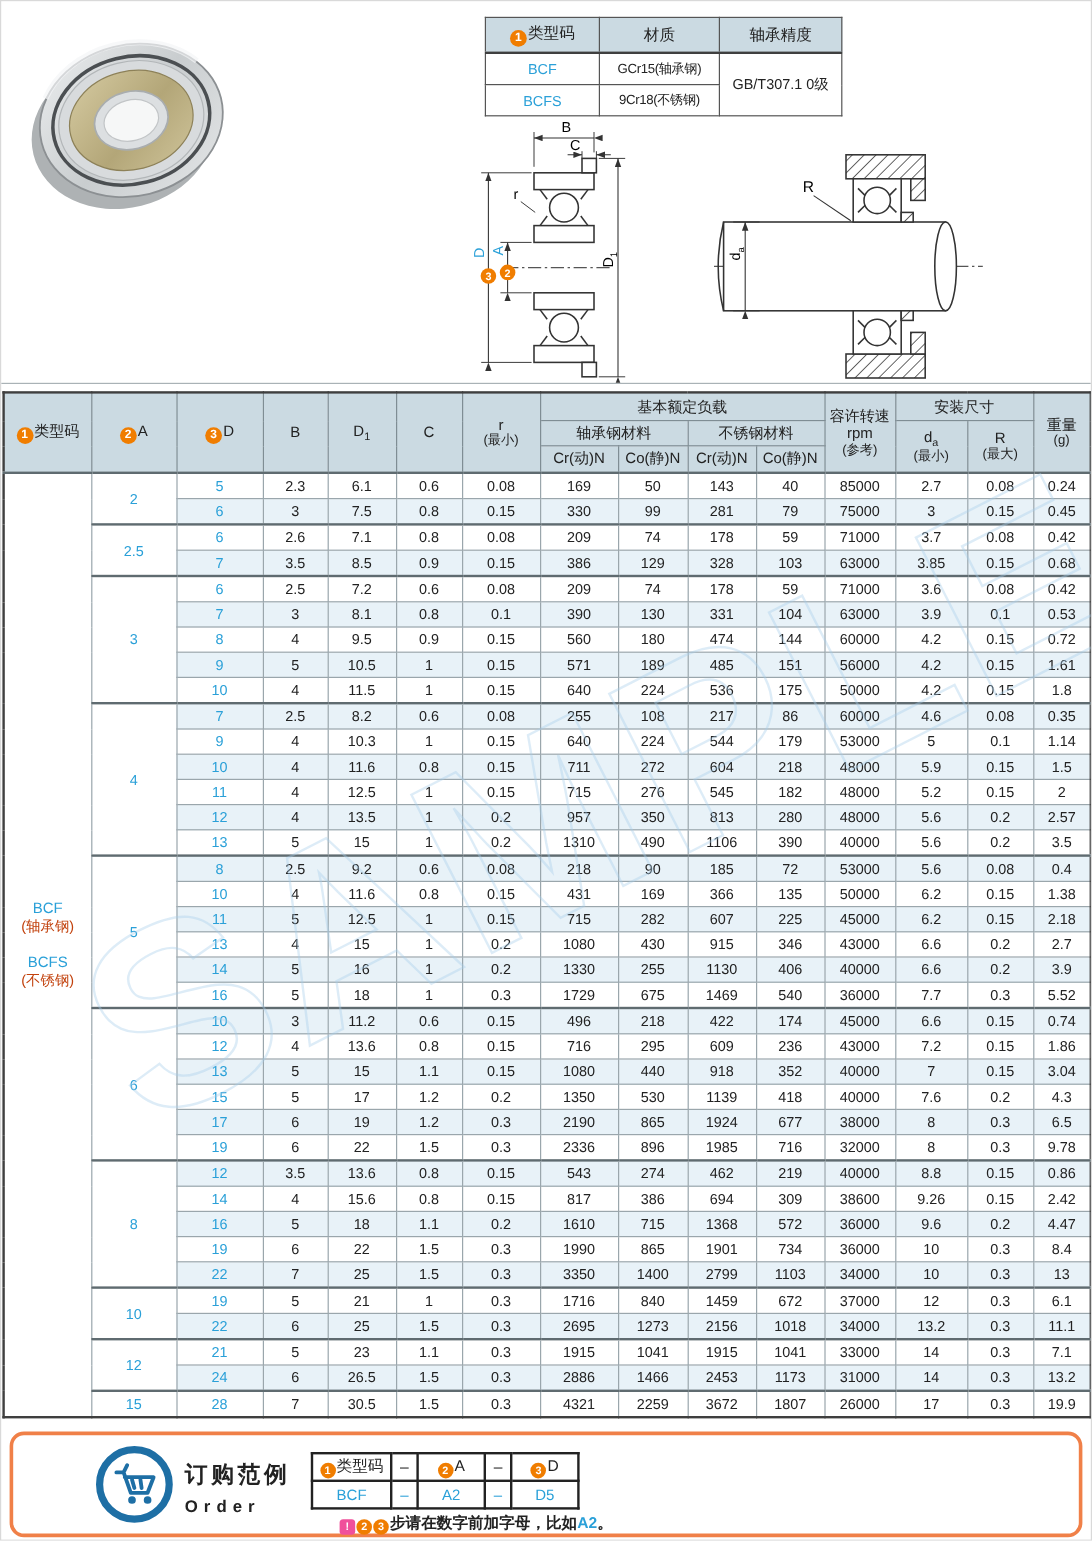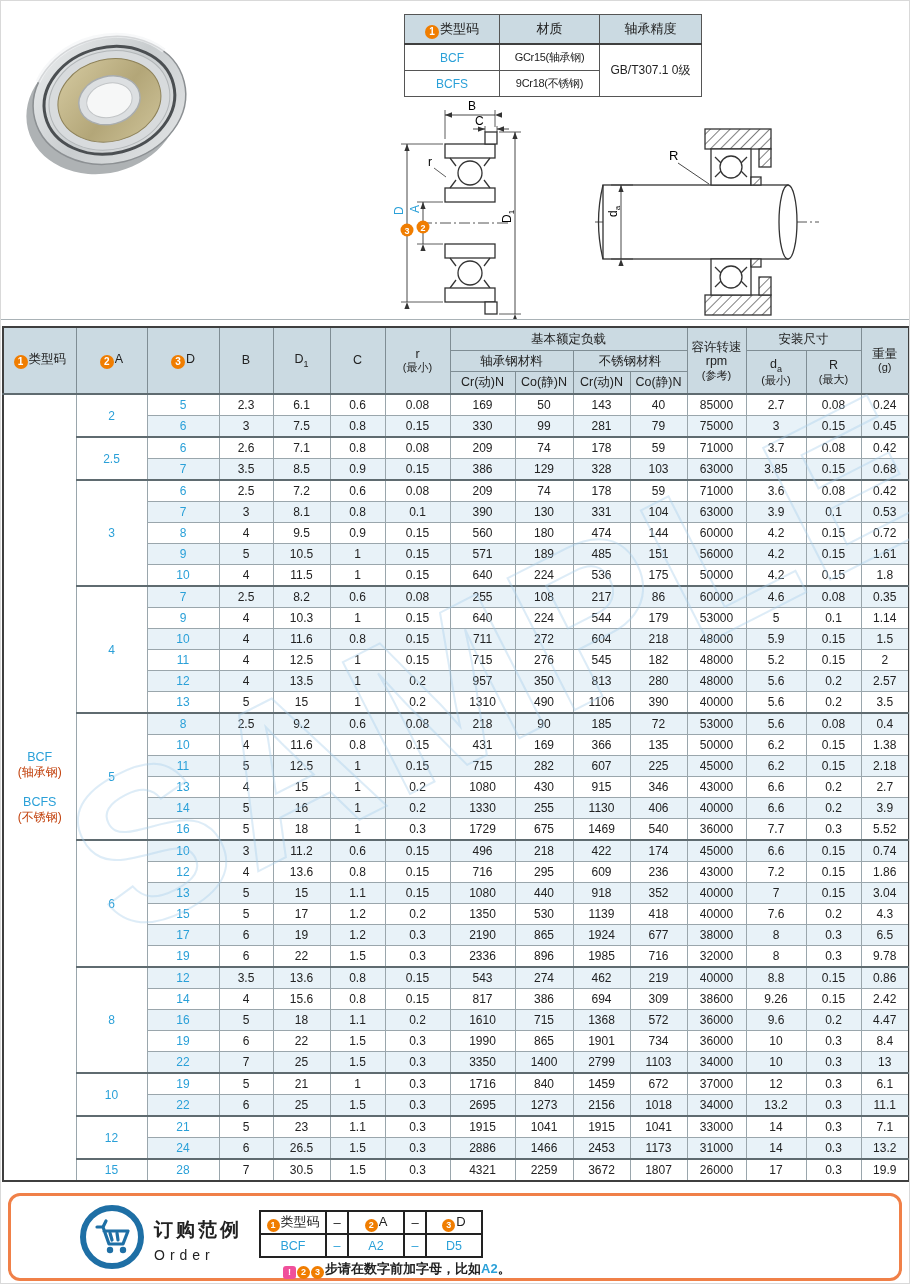--- a/index.html
+++ b/index.html
@@ -54,21 +54,21 @@
   .tc-mat{font-size:12px;color:#c2410c;}
   .tc-gap{height:14px;}
   sub{font-size:9px;}
 
   
   .order-box{position:absolute;left:7px;top:1192px;width:888px;height:82px;border:3px solid #f08048;
              border-radius:12px;z-index:2;background:#fff;}
   .cart-wrap{position:absolute;left:66px;top:6px;}
   .order-title{position:absolute;left:143px;top:20px;text-align:left;line-height:1.5;}
   .order-title .cn{font-size:19px;font-weight:bold;letter-spacing:3px;}
-  .order-title .en{font-size:14px;font-weight:normal;letter-spacing:5px;}
+  .order-title .en{font-size:14px;font-weight:bold;letter-spacing:5px;}
   .order-table{position:absolute;left:248px;top:14px;border-collapse:collapse;table-layout:fixed;}
   .order-table td{border:2px solid #222;text-align:center;height:21px;font-size:13px;padding:0 4px;}
   .order-table .ex{color:#2aa0d8;font-size:12.5px;}
   .order-note{position:absolute;left:256px;top:64px;font-size:13px;font-weight:bold;white-space:nowrap;margin-left:16px;}
   .order-note .blue{color:#2aa0d8;}
 
   svg text{font-family:"Liberation Sans","DejaVu Sans",sans-serif;}
 </style>
 </head>
 <body>

